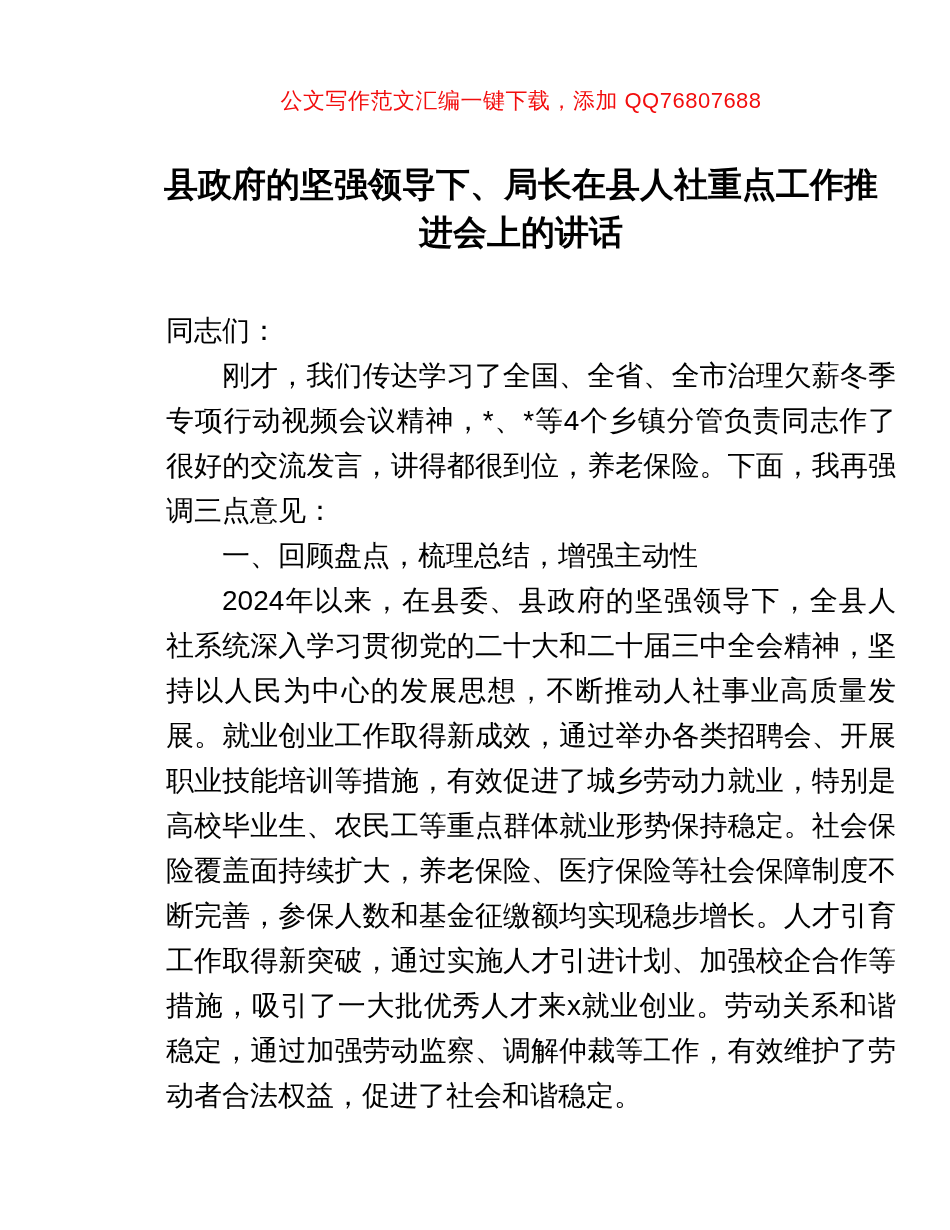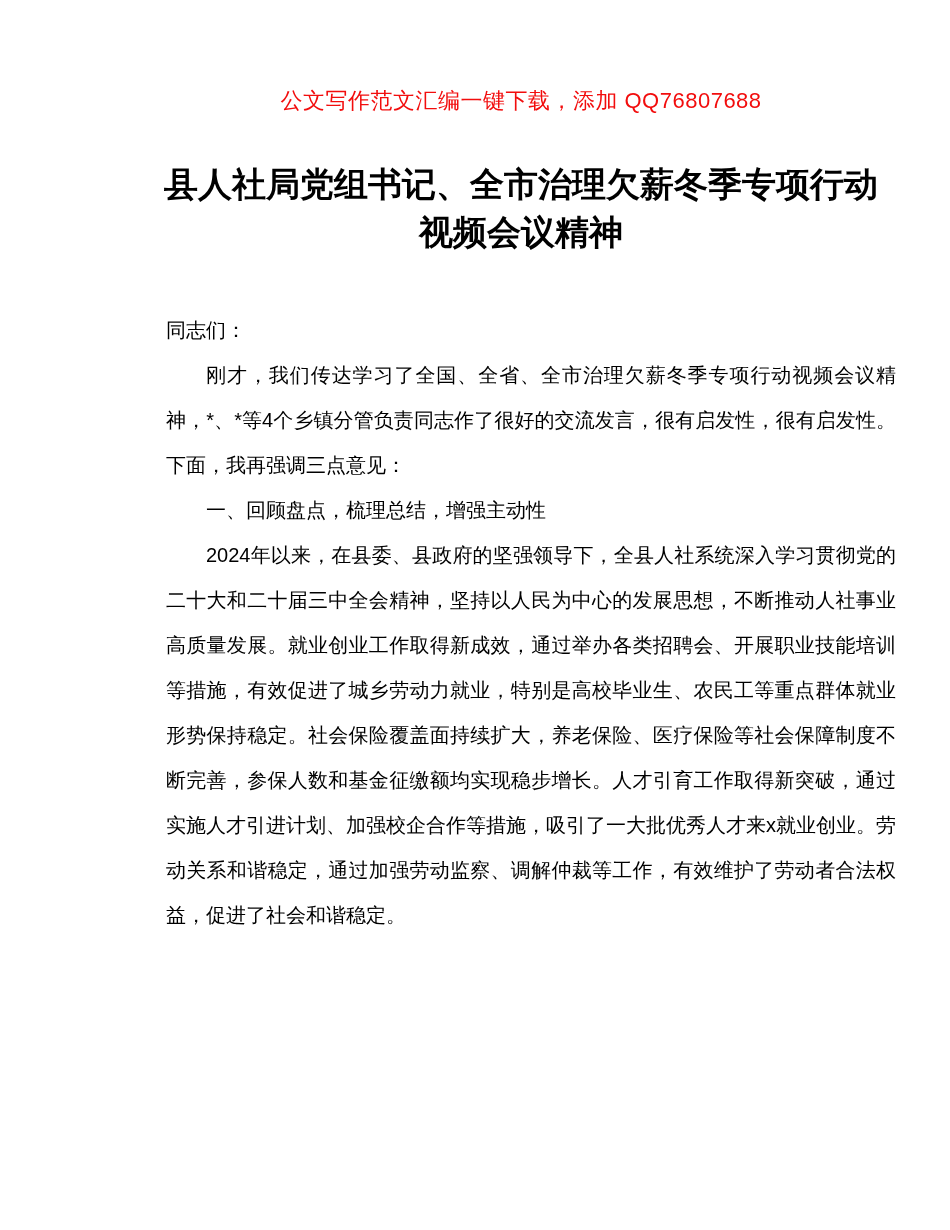--- a/index.html
+++ b/index.html
@@ -29,21 +29,21 @@
   .doc-title {
     margin: 46px 115px 0 115px;
     text-align: center;
     font-size: 34px;
     line-height: 48px;
     font-weight: bold;
     color: #000000;
   }
   .content {
     margin: 52px 100px 0 120px;
-    font-size: 20px;
+    font-size: 28px;
     line-height: 45px;
     text-align: justify;
     text-justify: inter-ideograph;
     word-break: break-all;
     color: #000000;
   }
   .content p {
     margin: 0;
     padding: 0;
   }
@@ -55,27 +55,27 @@
     font-weight: normal;
   }
 </style>
 </head>
 <body>
 
 <div class="page">
 
   <div class="promo">公文写作范文汇编一键下载，添加 QQ76807688</div>
 
-  <h1 class="doc-title">县人社局党组书记、全市治理欠薪冬季专项行动视频会议精神</h1>
+  <h1 class="doc-title">县政府的坚强领导下、局长在县人社重点工作推进会上的讲话</h1>
 
   <div class="content">
 
     <p>同志们：</p>
 
-    <p class="para-indent">刚才，我们传达学习了全国、全省、全市治理欠薪冬季专项行动视频会议精神，*、*等4个乡镇分管负责同志作了很好的交流发言，很有启发性，很有启发性。下面，我再强调三点意见：</p>
+    <p class="para-indent">刚才，我们传达学习了全国、全省、全市治理欠薪冬季专项行动视频会议精神，*、*等4个乡镇分管负责同志作了很好的交流发言，讲得都很到位，养老保险。下面，我再强调三点意见：</p>
 
     <p class="para-heading">一、回顾盘点，梳理总结，增强主动性</p>
 
     <p class="para-indent">2024年以来，在县委、县政府的坚强领导下，全县人社系统深入学习贯彻党的二十大和二十届三中全会精神，坚持以人民为中心的发展思想，不断推动人社事业高质量发展。就业创业工作取得新成效，通过举办各类招聘会、开展职业技能培训等措施，有效促进了城乡劳动力就业，特别是高校毕业生、农民工等重点群体就业形势保持稳定。社会保险覆盖面持续扩大，养老保险、医疗保险等社会保障制度不断完善，参保人数和基金征缴额均实现稳步增长。人才引育工作取得新突破，通过实施人才引进计划、加强校企合作等措施，吸引了一大批优秀人才来x就业创业。劳动关系和谐稳定，通过加强劳动监察、调解仲裁等工作，有效维护了劳动者合法权益，促进了社会和谐稳定。</p>
 
   </div>
 
 </div>
 
 </body></html>

